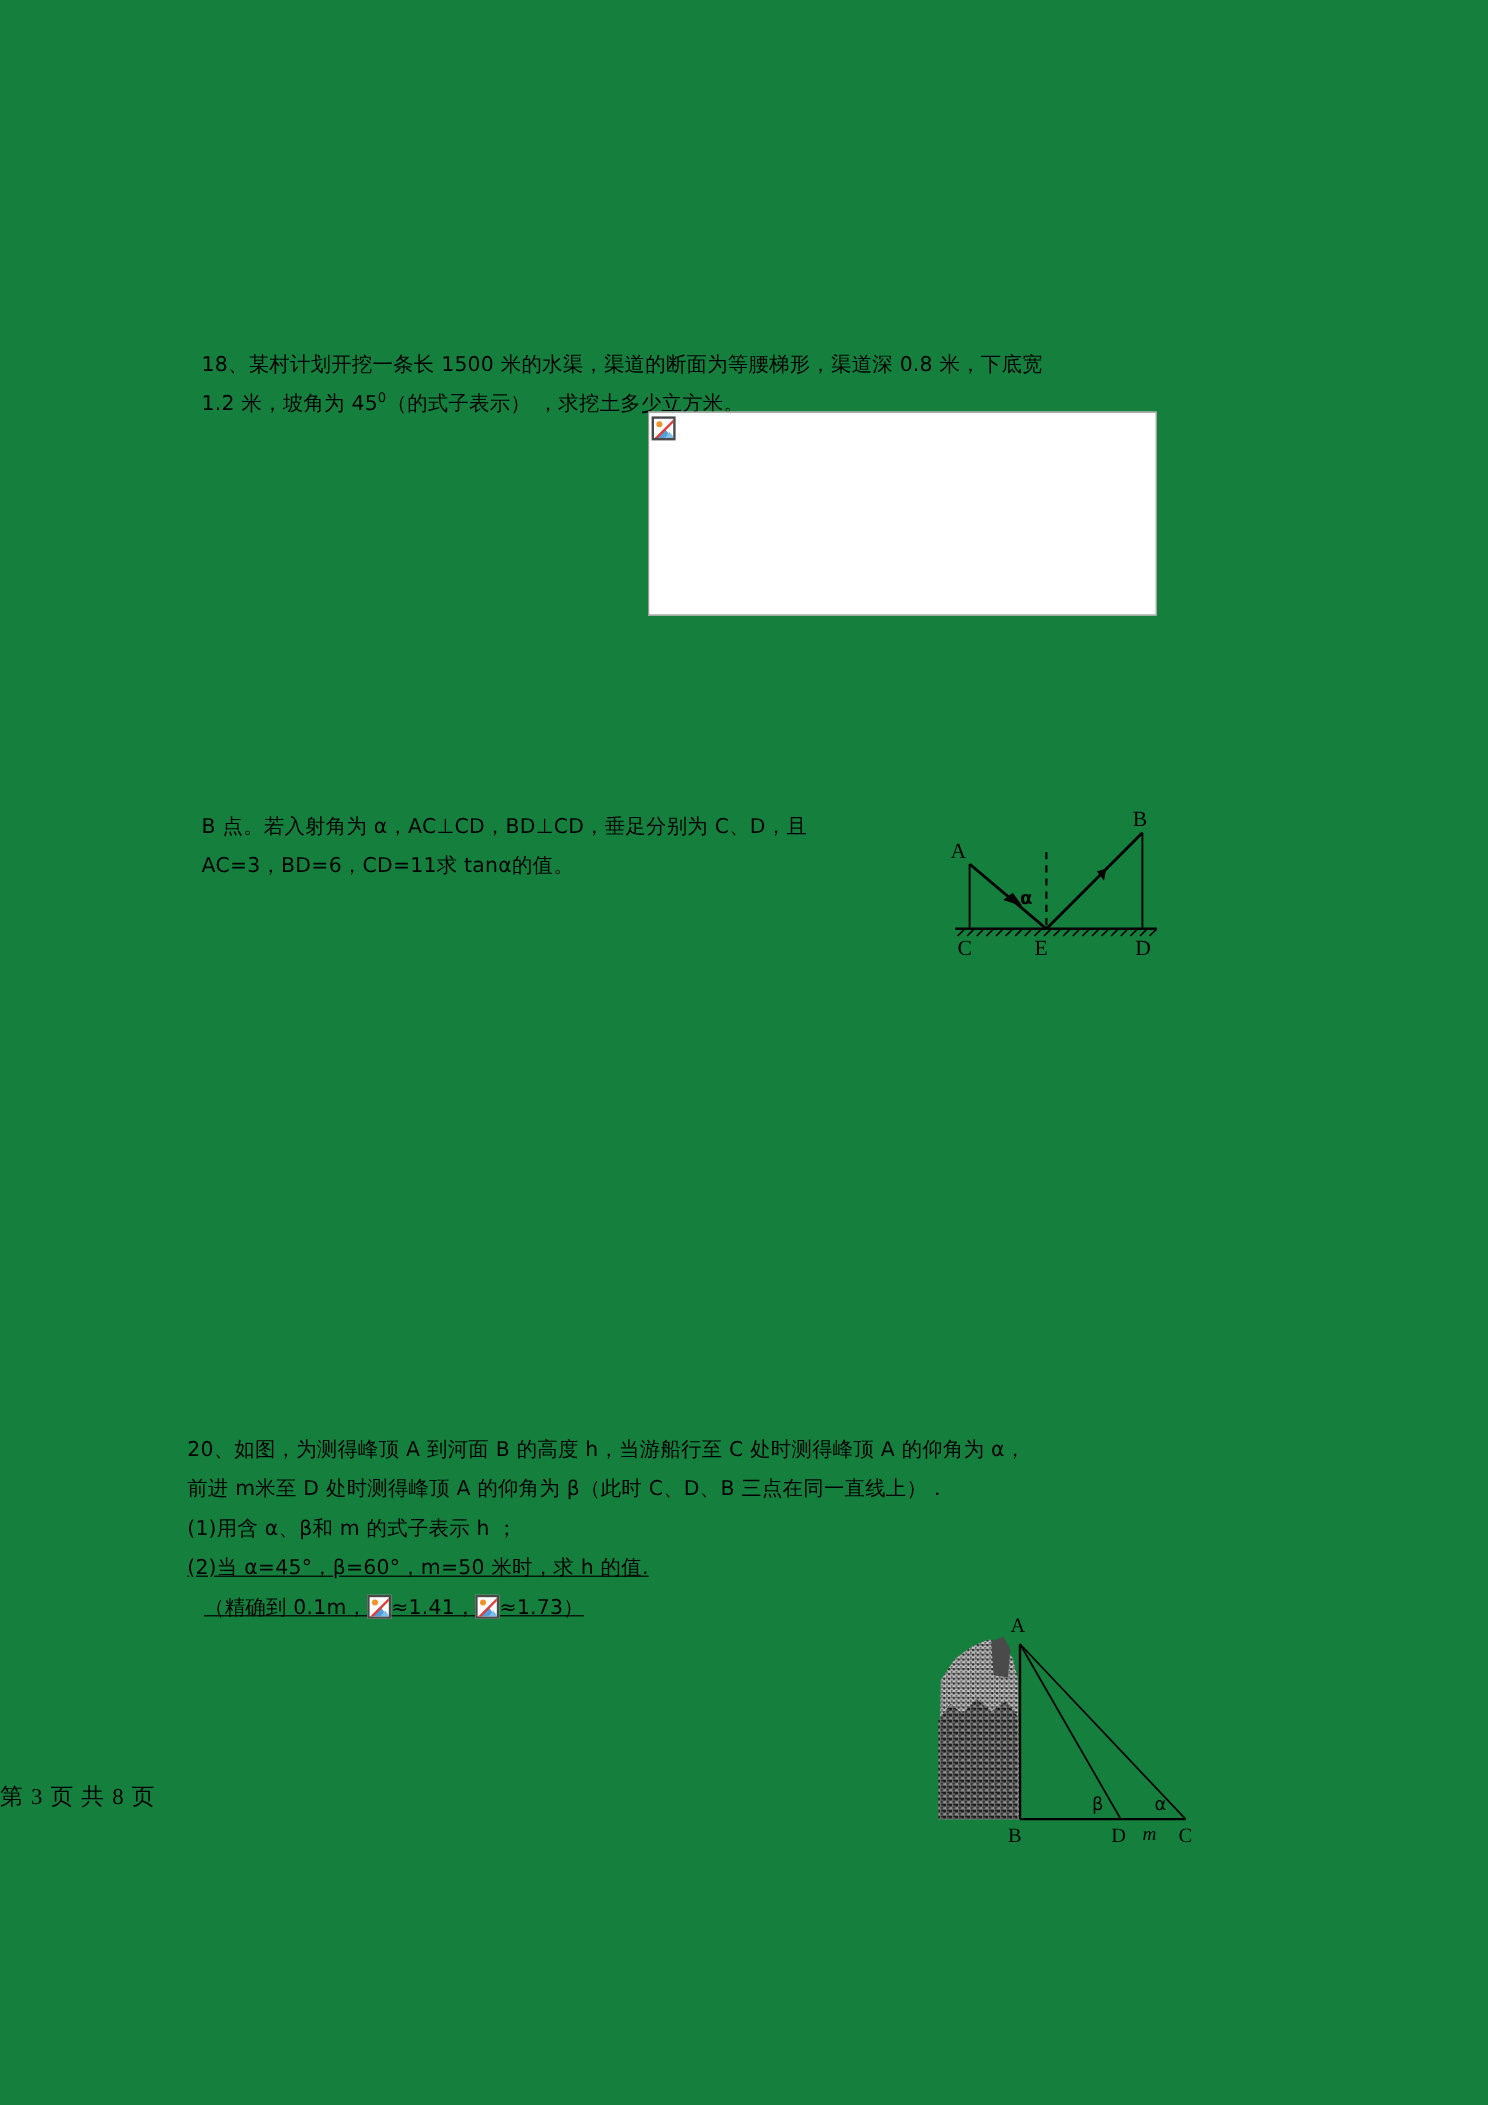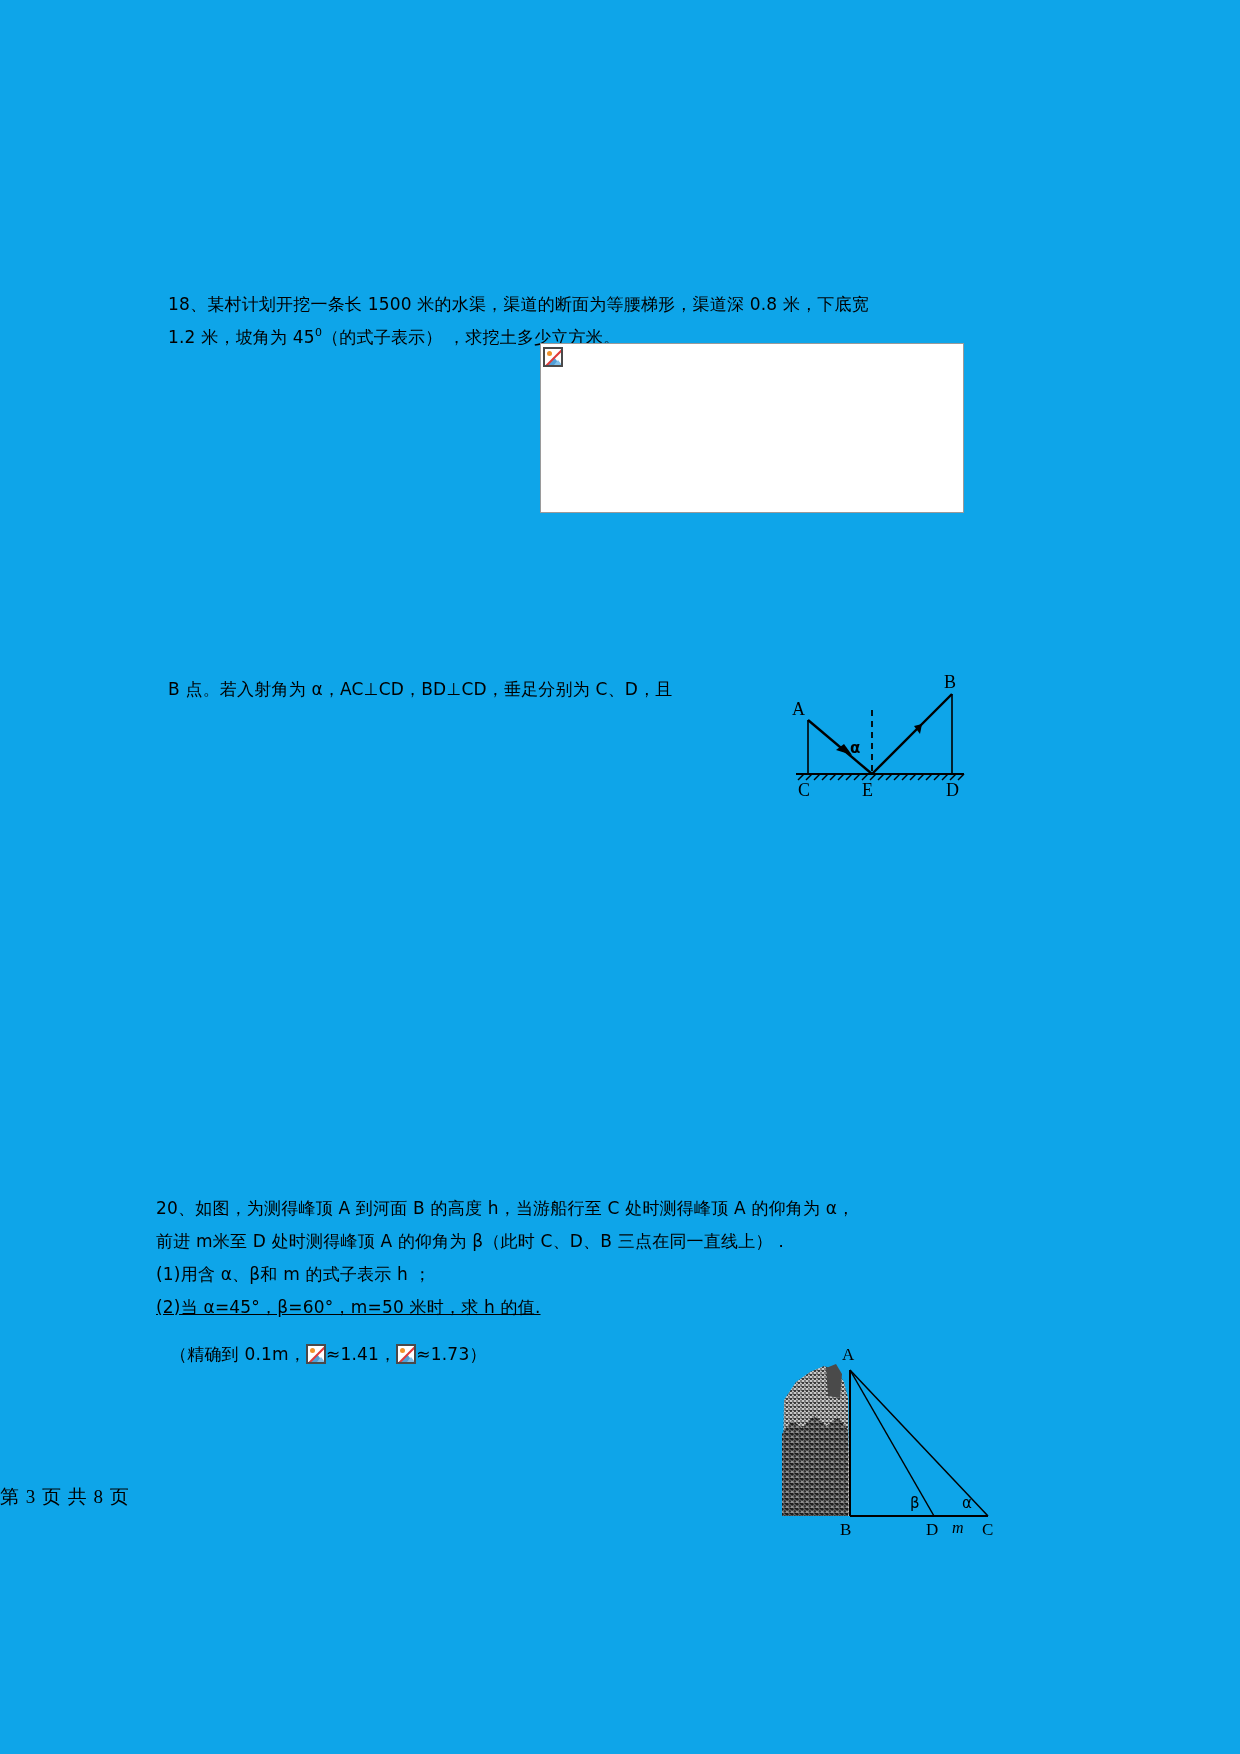--- a/index.html
+++ b/index.html
@@ -8,21 +8,21 @@
     background: #ffffff;
   }
   body {
     font-family: "Liberation Serif", "DejaVu Serif", serif;
     color: #000000;
   }
   .page {
     position: relative;
     width: 1240px;
     height: 1754px;
-    background: #0ea5e9;
+    background: #15803d;
     overflow: hidden;
   }
 
   
   .qblock {
     position: absolute;
     font-size: 17.5px;
     line-height: 32px;
     letter-spacing: 0.2px;
     color: #000;
@@ -128,20 +128,21 @@
     <span class="broken-img" style="position:absolute; left:2px; top:3px;">
       <span class="sun"></span>
       <span class="mtn"></span>
       <span class="mtn2"></span>
       <span class="slash"></span>
     </span>
   </div>
 
   <div class="qblock" style="left:168px; top:672px; width:600px;">
     <div class="qline cjk" style="margin-top:1px;">B 点。若入射角为 α，AC⊥CD，BD⊥CD，垂足分别为 C、D，且</div>
+    <div class="qline cjk" style="margin-top:1px;">AC=3，BD=6，CD=11求 tanα的值。</div>
   </div>
 
   <div class="figwrap" style="left:786px; top:668px; width:200px; height:135px;">
     <svg width="200" height="135" viewBox="0 0 200 135">
 
       <text x="6" y="47" font-family="Liberation Serif, serif" font-size="18" fill="#000">A</text>
       <text x="158" y="20" font-family="Liberation Serif, serif" font-size="18" fill="#000">B</text>
       <text x="12" y="128" font-family="Liberation Serif, serif" font-size="18" fill="#000">C</text>
       <text x="76" y="128" font-family="Liberation Serif, serif" font-size="18" fill="#000">E</text>
       <text x="160" y="128" font-family="Liberation Serif, serif" font-size="18" fill="#000">D</text>
@@ -184,21 +185,21 @@
 
       <line x1="86" y1="42" x2="86" y2="106" stroke="#000" stroke-width="1.8" stroke-dasharray="6,5"></line>
     </svg>
   </div>
 
   <div class="qblock" style="left:156px; top:1192px; width:840px;">
     <div class="qline cjk">20、如图，为测得峰顶 A 到河面 B 的高度 h，当游船行至 C 处时测得峰顶 A 的仰角为 α，</div>
     <div class="qline cjk" style="margin-top:1px;">前进 m米至 D 处时测得峰顶 A 的仰角为 β（此时 C、D、B 三点在同一直线上）．</div>
     <div class="qline cjk" style="margin-top:1px;">(1)用含 α、β和 m 的式子表示 h ；</div>
     <div class="qline cjk" style="margin-top:1px;text-decoration:underline;">(2)当 α=45°，β=60°，m=50 米时，求 h 的值.</div>
-    <div class="qline cjk" style="margin-top:15px; padding-left:14px;">
+    <div class="qline cjk" style="margin-top:1px; padding-left:14px;text-decoration:underline;">
       <span>（精确到 0.1m，</span><span class="broken-img inline-ph"><span class="sun"></span><span class="mtn"></span><span class="mtn2"></span><span class="slash"></span></span><span>≈1.41，</span><span class="broken-img inline-ph"><span class="sun"></span><span class="mtn"></span><span class="mtn2"></span><span class="slash"></span></span><span>≈1.73）</span>
     </div>
   </div>
 
   <div class="figwrap" style="left:766px; top:1338px; width:240px; height:200px;">
     <svg width="240" height="200" viewBox="0 0 240 200">
       <defs>
         <pattern id="rock" width="4" height="4" patternUnits="userSpaceOnUse">
           <rect width="4" height="4" fill="#c9c9c9"></rect>
           <circle cx="1" cy="1" r="1.1" fill="#2a2a2a"></circle>

